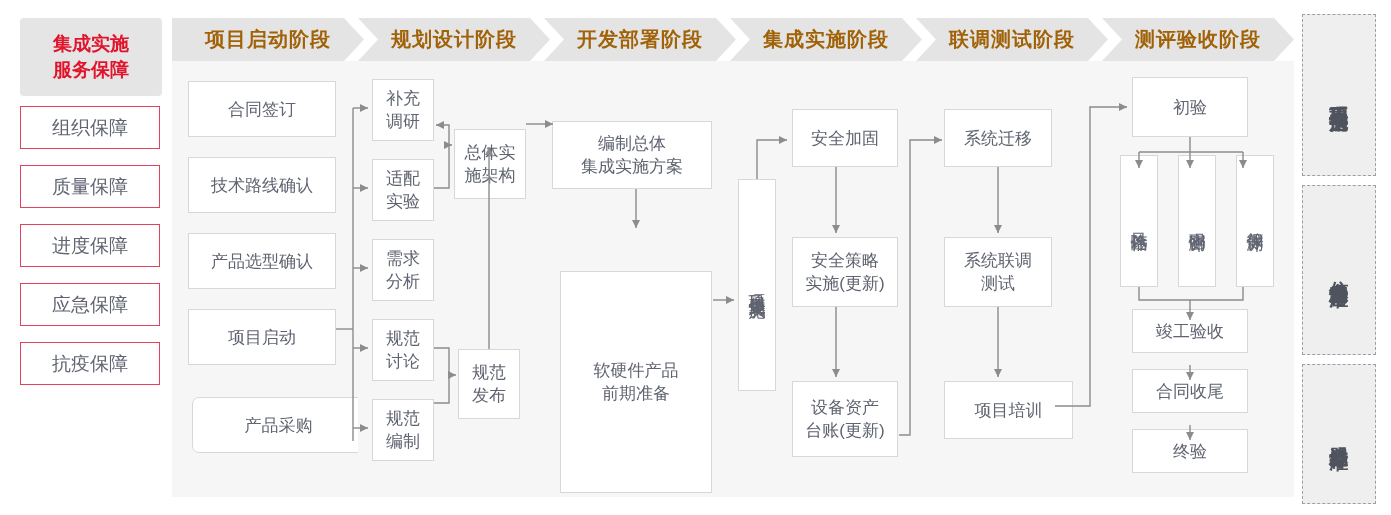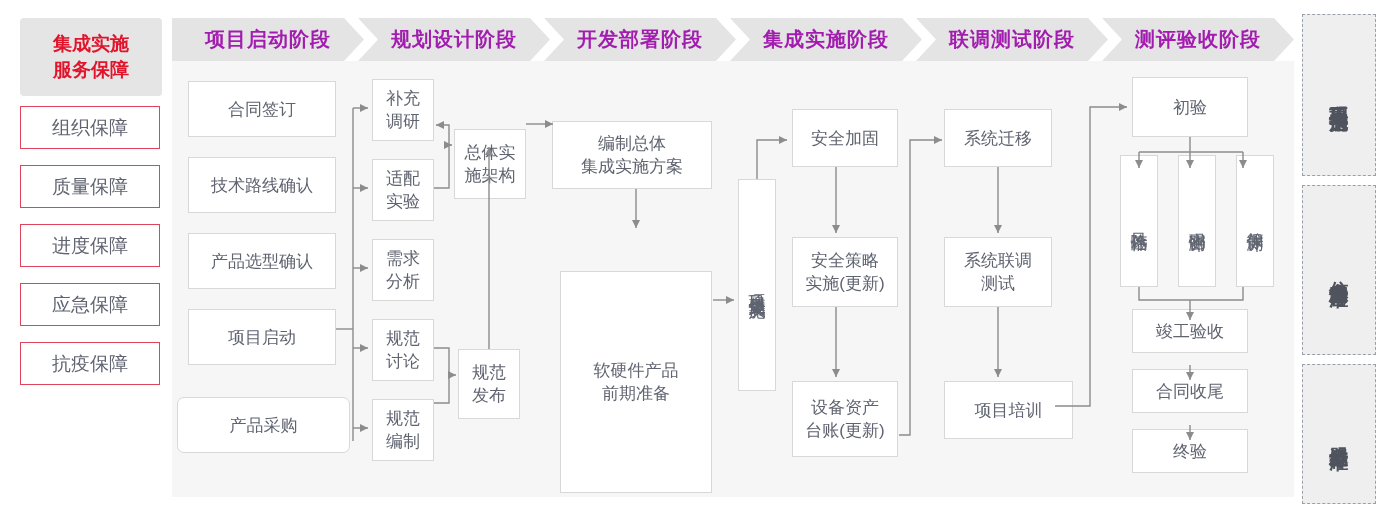--- a/index.html
+++ b/index.html
@@ -25,21 +25,21 @@
     width:140px;height:43px;border:1.4px solid #e2435c;background:#fff;
     display:flex;align-items:center;justify-content:center;
     color:#5f6470;font-size:19px;margin-bottom:16px;box-sizing:border-box;
   }
 
   
   .stage{position:absolute;top:18px;}
   .stage-head{
     position:relative;height:43px;background:#e4e4e4;
     display:flex;align-items:center;justify-content:center;
-    color:#a21caf;font-size:20px;font-weight:bold;letter-spacing:1px;
+    color:#a16207;font-size:20px;font-weight:bold;letter-spacing:1px;
     -webkit-clip-path:polygon(0 0, calc(100% - 20px) 0, 100% 50%, calc(100% - 20px) 100%, 0 100%, 20px 50%);
     clip-path:polygon(0 0, calc(100% - 20px) 0, 100% 50%, calc(100% - 20px) 100%, 0 100%, 20px 50%);
   }
   .stage.first .stage-head{
     -webkit-clip-path:polygon(0 0, calc(100% - 20px) 0, 100% 50%, calc(100% - 20px) 100%, 0 100%);
     clip-path:polygon(0 0, calc(100% - 20px) 0, 100% 50%, calc(100% - 20px) 100%, 0 100%);
   }
   .stage-body{position:relative;background:#f6f6f6;height:436px;}
 
   
@@ -87,21 +87,21 @@
     <div class="guar-box">抗疫保障</div>
   </div>
 
   <div class="stage first" id="st1" style="left:172px;width:192px;">
     <div class="stage-head">项目启动阶段</div>
     <div class="stage-body">
       <div class="node" style="left:16px;top:20px;width:148px;height:56px;">合同签订</div>
       <div class="node" style="left:16px;top:96px;width:148px;height:56px;">技术路线确认</div>
       <div class="node" style="left:16px;top:172px;width:148px;height:56px;">产品选型确认</div>
       <div class="node" style="left:16px;top:248px;width:148px;height:56px;">项目启动</div>
-      <div class="node" style="left:5px;top:336px;width:173px;height:56px;border-radius:7px;">产品采购</div>
+      <div class="node" style="left:20px;top:336px;width:173px;height:56px;border-radius:7px;">产品采购</div>
     </div>
   </div>
 
   <div class="stage" id="st2" style="left:358px;width:192px;">
     <div class="stage-head">规划设计阶段</div>
     <div class="stage-body">
       <div class="node" style="left:14px;top:18px;width:62px;height:62px;white-space:pre-line;">补充
 调研</div>
       <div class="node" style="left:14px;top:98px;width:62px;height:62px;white-space:pre-line;">适配
 实验</div>

